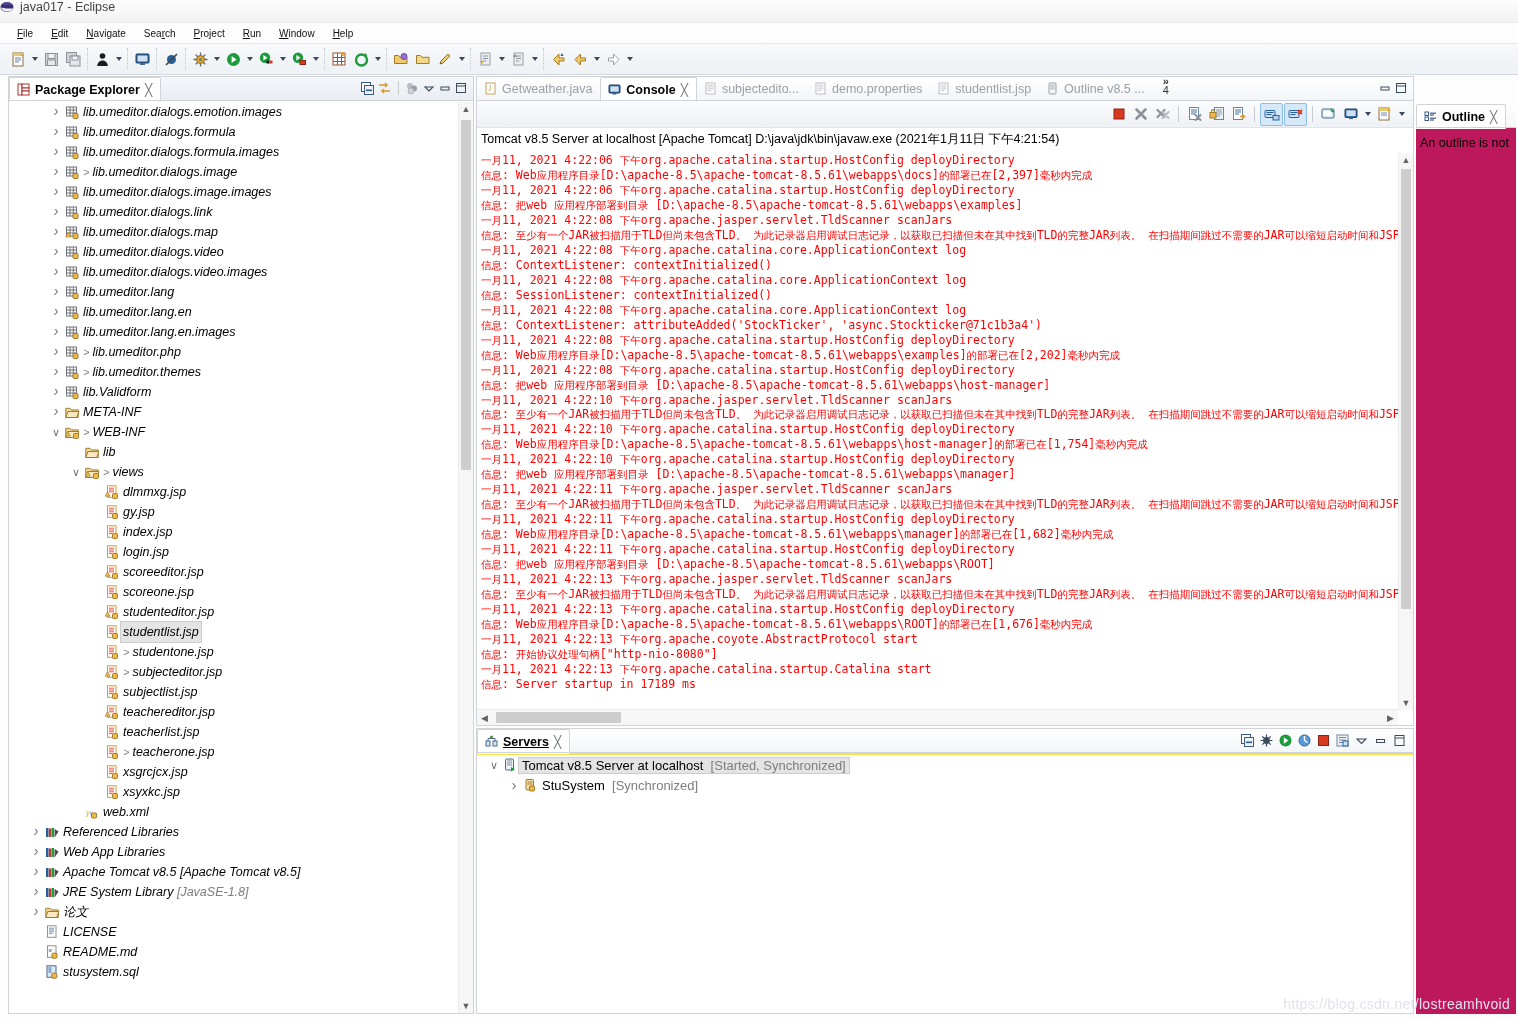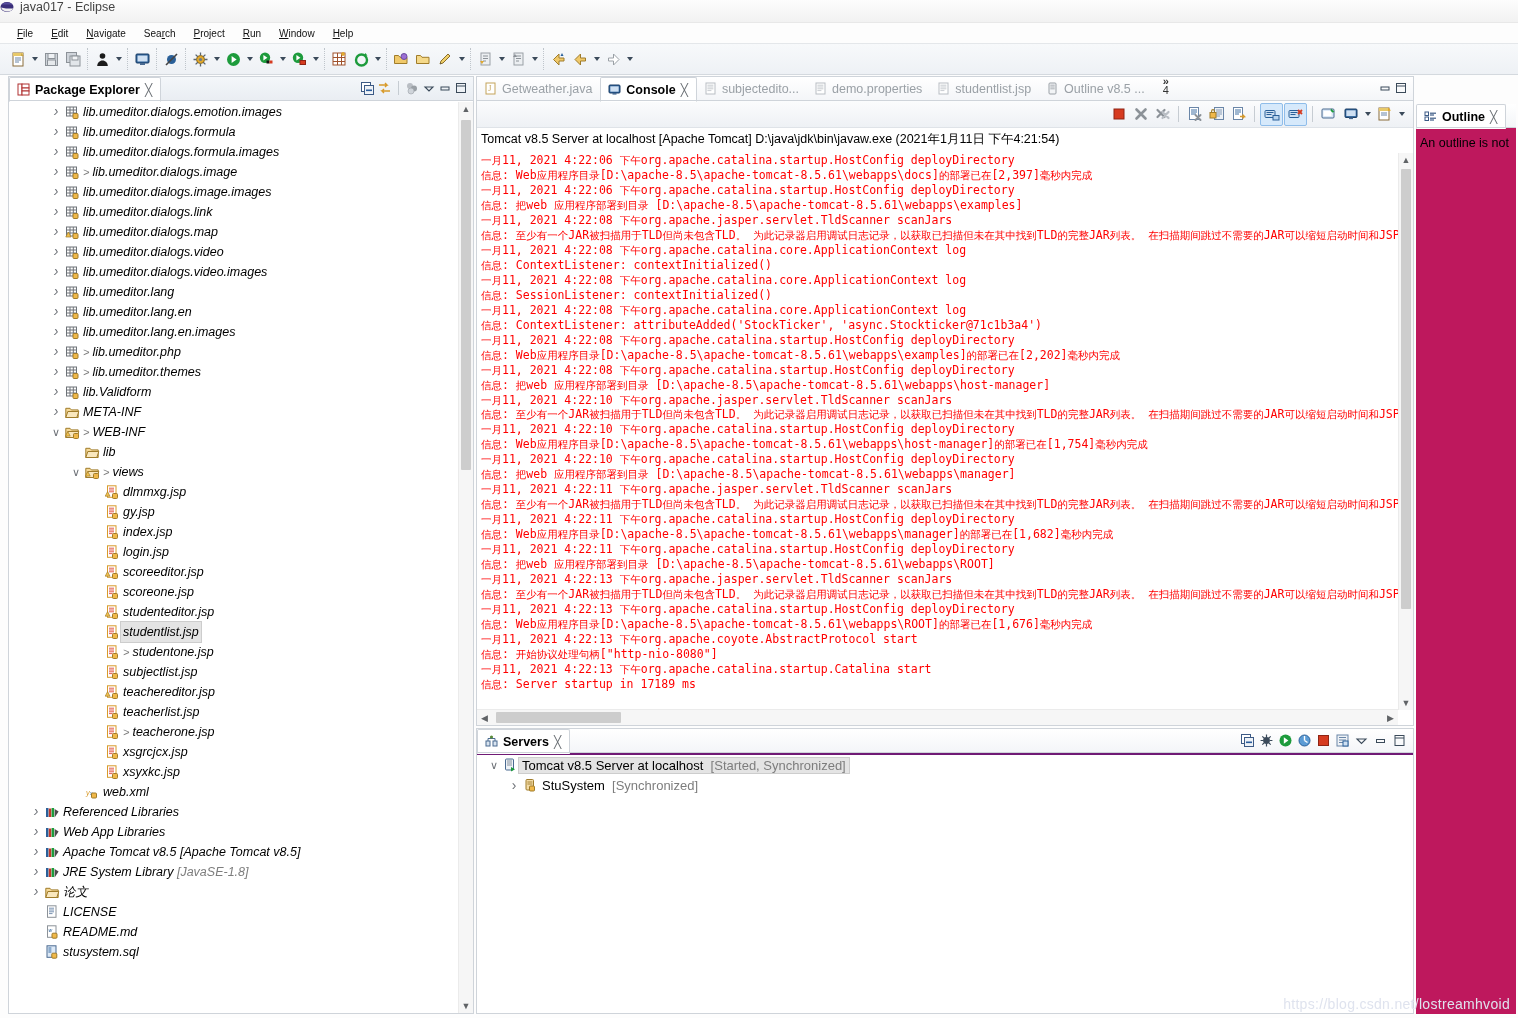--- a/index.html
+++ b/index.html
@@ -85,21 +85,21 @@
     font-family:"DejaVu Sans Mono","Liberation Mono",monospace;font-size:11.5px;line-height:14.97px;
     color:#ff0000;padding-left:4px;white-space:pre;}
   .console-body .cn{font-family:"DejaVu Sans","Liberation Sans",sans-serif;font-size:10.5px;}
   .hscroll{position:absolute;left:0;right:15px;bottom:0;height:15px;background:#f6f6f6;border-top:1px solid #ebebeb;
     display:flex;align-items:center;}
   .hscroll .l,.hscroll .r{width:15px;text-align:center;font-size:9px;color:#606366;}
   .hscroll .track{flex:1;position:relative;height:100%;}
   .hscroll .thumb{position:absolute;top:2px;bottom:2px;background:#cdcdcd;border-radius:1px;}
 
   
-  #servers-panel{left:476px;top:652px;width:936px;bottom:4px;border:1px solid #cfd4da;background:#701a75;}
+  #servers-panel{left:476px;top:652px;width:936px;bottom:4px;border:1px solid #cfd4da;background:#fde047;text-decoration:underline;}
   .srv-body{position:absolute;top:26px;left:0;right:0;bottom:0;background:#fff;font-size:13px;}
   .srow{display:flex;align-items:center;height:20px;padding-left:10px;}
   .srow .sl{padding:0 3px;}
   .srow.selected .sl{background:#e4e4e4;outline:1px solid #cdcdcd;}
   .srow .muted{color:#7d7d7d;}
 
   
   #outline-panel{left:1416px;top:0;right:2px;bottom:4px;background:#be185d;margin-top:28px;}
   .outline-text{padding:8px 4px 0 4px;font-size:12.5px;color:#000;}
 
@@ -750,20 +750,32 @@
           <div class="trow">
             <span class="tarrow " style="margin-left: 78px;"></span>
             <span class="ticon">
               <svg width="15" height="15" viewBox="0 0 15 15">
                 <rect x="2.5" y="0.8" width="8.5" height="11.5" fill="#fff" stroke="#d89a2a"></rect>
                 <path d="M4 3.2h5M4 5h5M4 6.8h5M4 8.6h3.5" stroke="#e04a3a" stroke-width=".9"></path>
                 <rect x="7.5" y="8.5" width="5" height="5" rx="1" fill="#f0b84a" stroke="#a07c2a"></rect>
               </svg>
             </span>
             <span class="tlabel"><span class="tgt">&gt;</span>studentone.jsp</span>
+          </div>
+          <div class="trow">
+            <span class="tarrow " style="margin-left: 78px;"></span>
+            <span class="ticon">
+              <svg width="15" height="15" viewBox="0 0 15 15">
+                <rect x="2.5" y="0.8" width="8.5" height="11.5" fill="#fff" stroke="#d89a2a"></rect>
+                <path d="M4 3.2h5M4 5h5M4 6.8h5" stroke="#e04a3a" stroke-width=".9"></path>
+                <path d="M2.6 6.6l2.4 4.6H0.2z" fill="#f2c14e" stroke="#a07c2a" stroke-width=".7"></path>
+                <rect x="7.5" y="8.5" width="5" height="5" rx="1" fill="#f0b84a" stroke="#a07c2a"></rect>
+              </svg>
+            </span>
+            <span class="tlabel"><span class="tgt">&gt;</span>subjecteditor.jsp</span>
           </div>
           <div class="trow">
             <span class="tarrow " style="margin-left: 78px;"></span>
             <span class="ticon">
               <svg width="15" height="15" viewBox="0 0 15 15">
                 <rect x="2.5" y="0.8" width="8.5" height="11.5" fill="#fff" stroke="#d89a2a"></rect>
                 <path d="M4 3.2h5M4 5h5M4 6.8h5M4 8.6h3.5" stroke="#e04a3a" stroke-width=".9"></path>
                 <rect x="7.5" y="8.5" width="5" height="5" rx="1" fill="#f0b84a" stroke="#a07c2a"></rect>
               </svg>
             </span>

